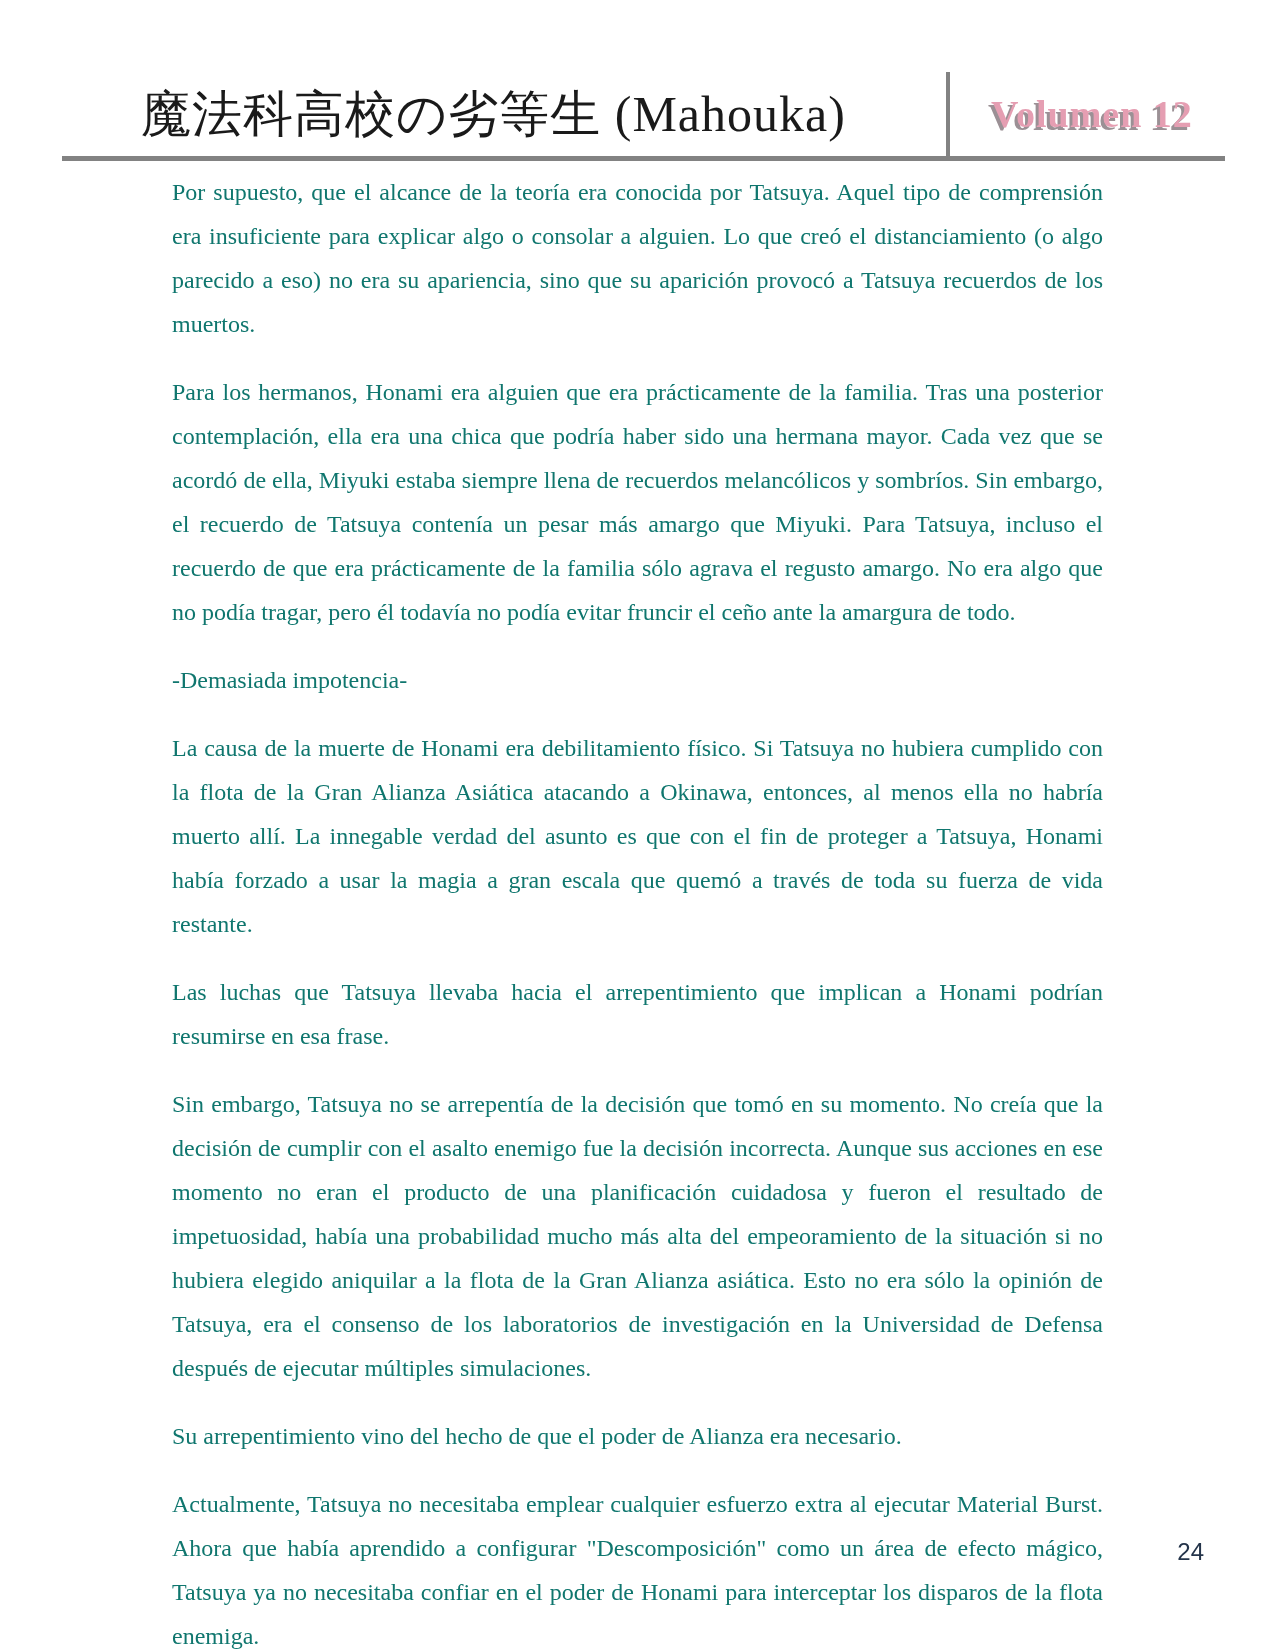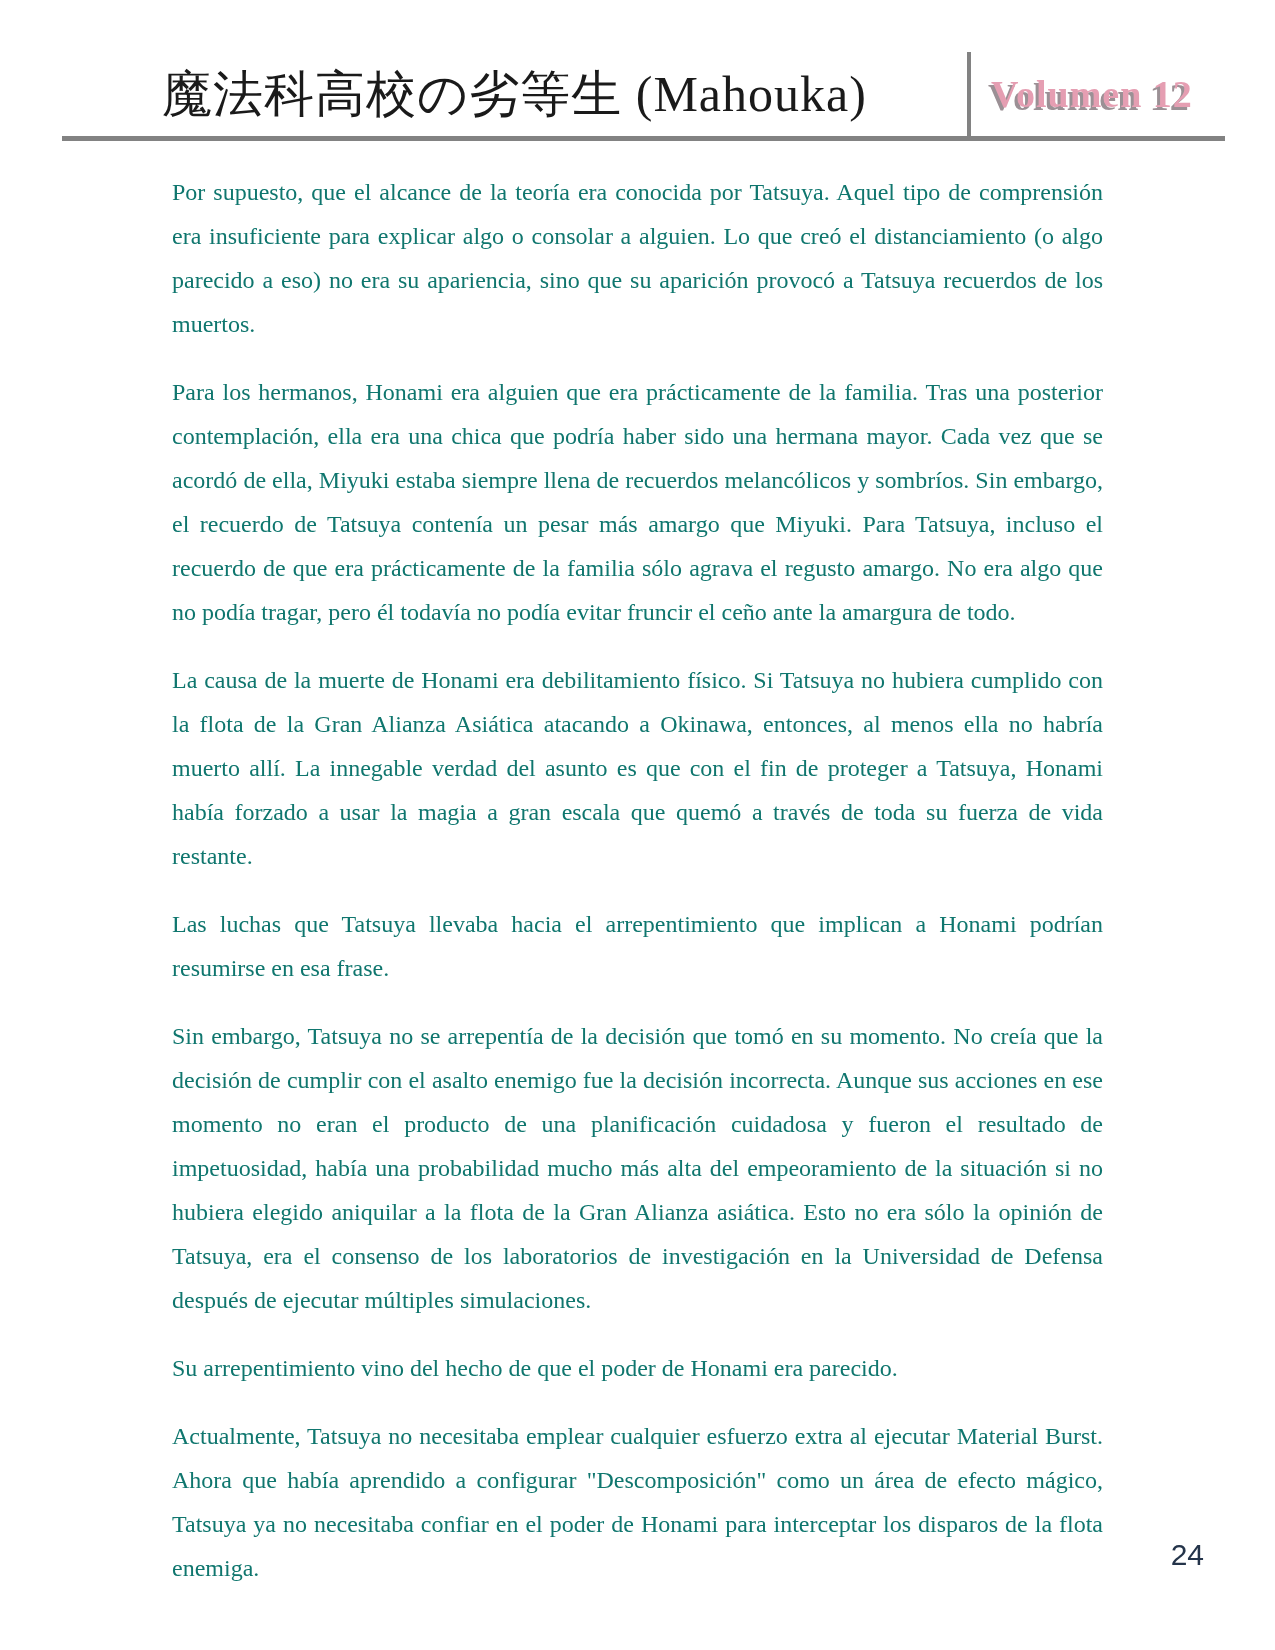--- a/index.html
+++ b/index.html
@@ -12,27 +12,28 @@
     width: 1275px;
     height: 1650px;
     background: #ffffff;
     font-family: "Liberation Serif", serif;
     overflow: hidden;
   }
 
   
   .header {
     position: absolute;
-    top: 52px;
+    top: 72px;
     left: 62px;
     width: 1163px;
     height: 84px;
     display: flex;
     align-items: stretch;
     border-bottom: 5px solid #828282;
+    gap: 21px;
   }
   .header-title-cell {
     flex: 1;
     display: flex;
     align-items: center;
     justify-content: center;
   }
   .header-title {
     font-size: 50px;
     color: #1a1a1a;
@@ -74,21 +75,21 @@
   .body-text p {
     margin: 0 0 24px 0;
   }
 
   
   .page-number {
     position: absolute;
     top: 1538px;
     right: 71px;
     font-family: "Liberation Sans", sans-serif;
-    font-size: 30px;
+    font-size: 24px;
     color: #24344a;
   }
 </style>
 </head>
 <body>
 
 <div class="page">
 
   <div class="header">
     <div class="header-title-cell">
@@ -96,22 +97,23 @@
     </div>
     <div class="header-divider"></div>
     <div class="header-volume-cell">
       <span class="header-volume">Volumen 12</span>
     </div>
   </div>
 
   <div class="body-text">
     <p>Por supuesto, que el alcance de la teoría era conocida por Tatsuya. Aquel tipo de comprensión era insuficiente para explicar algo o consolar a alguien. Lo que creó el distanciamiento (o algo parecido a eso) no era su apariencia, sino que su aparición provocó a Tatsuya recuerdos de los muertos.</p>
     <p>Para los hermanos, Honami era alguien que era prácticamente de la familia. Tras una posterior contemplación, ella era una chica que podría haber sido una hermana mayor. Cada vez que se acordó de ella, Miyuki estaba siempre llena de recuerdos melancólicos y sombríos. Sin embargo, el recuerdo de Tatsuya contenía un pesar más amargo que Miyuki. Para Tatsuya, incluso el recuerdo de que era prácticamente de la familia sólo agrava el regusto amargo. No era algo que no podía tragar, pero él todavía no podía evitar fruncir el ceño ante la amargura de todo.</p>
+    <p>-Demasiada impotencia-</p>
     <p>La causa de la muerte de Honami era debilitamiento físico. Si Tatsuya no hubiera cumplido con la flota de la Gran Alianza Asiática atacando a Okinawa, entonces, al menos ella no habría muerto allí. La innegable verdad del asunto es que con el fin de proteger a Tatsuya, Honami había forzado a usar la magia a gran escala que quemó a través de toda su fuerza de vida restante.</p>
     <p>Las luchas que Tatsuya llevaba hacia el arrepentimiento que implican a Honami podrían resumirse en esa frase.</p>
     <p>Sin embargo, Tatsuya no se arrepentía de la decisión que tomó en su momento. No creía que la decisión de cumplir con el asalto enemigo fue la decisión incorrecta. Aunque sus acciones en ese momento no eran el producto de una planificación cuidadosa y fueron el resultado de impetuosidad, había una probabilidad mucho más alta del empeoramiento de la situación si no hubiera elegido aniquilar a la flota de la Gran Alianza asiática. Esto no era sólo la opinión de Tatsuya, era el consenso de los laboratorios de investigación en la Universidad de Defensa después de ejecutar múltiples simulaciones.</p>
-    <p>Su arrepentimiento vino del hecho de que el poder de Honami era parecido.</p>
+    <p>Su arrepentimiento vino del hecho de que el poder de Alianza era necesario.</p>
     <p>Actualmente, Tatsuya no necesitaba emplear cualquier esfuerzo extra al ejecutar Material Burst. Ahora que había aprendido a configurar "Descomposición" como un área de efecto mágico, Tatsuya ya no necesitaba confiar en el poder de Honami para interceptar los disparos de la flota enemiga.</p>
   </div>
 
   <div class="page-number">24</div>
 
 </div>
 
 </body></html>

